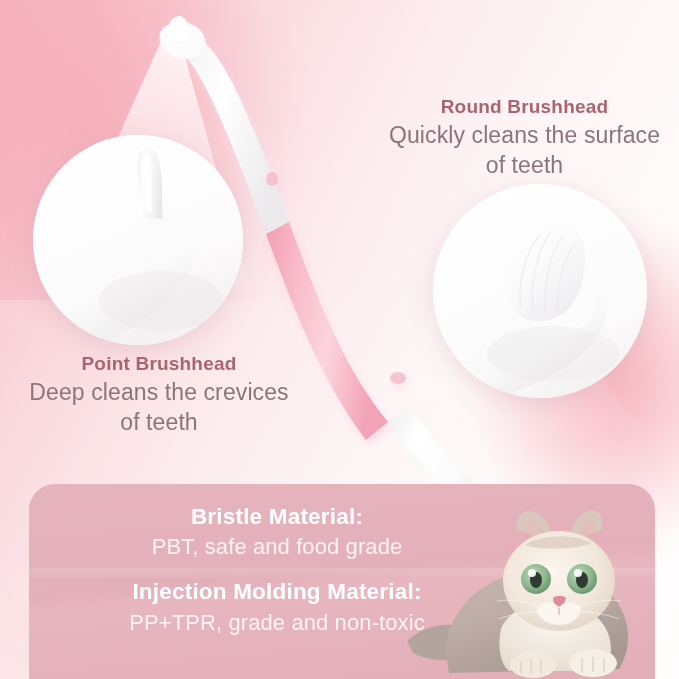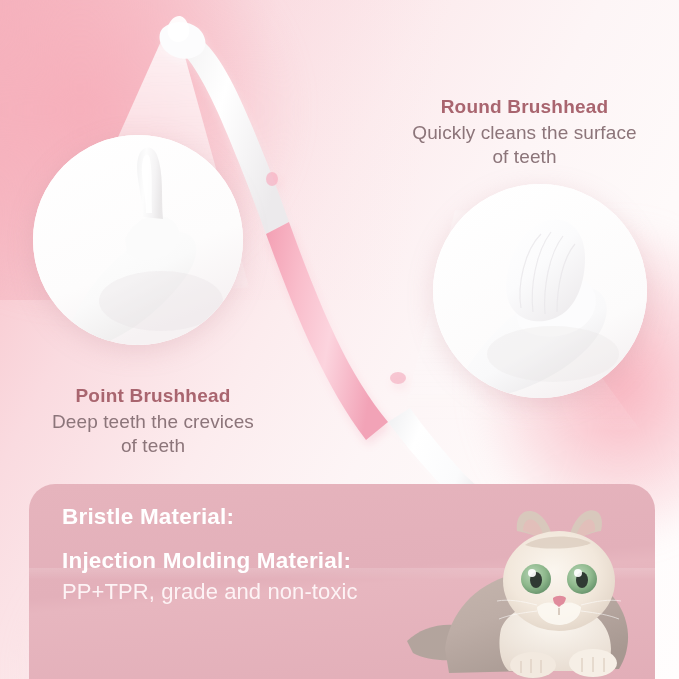--- a/index.html
+++ b/index.html
@@ -131,36 +131,35 @@
   .caption {
     position: absolute;
     text-align: center;
   }
   .caption-right {
     left: 382px;
     top: 95px;
     width: 285px;
   }
   .caption-left {
-    left: 8px;
+    left: 14px;
     top: 352px;
     width: 290px;
-    margin-top: 32px;
   }
   .caption h3 {
     margin: 0 0 2px 0;
     font-size: 19px;
     font-weight: bold;
     letter-spacing: 0.2px;
     color: #a9656f;
     line-height: 1.25;
   }
   .caption p {
     margin: 0;
-    font-size: 19px;
+    font-size: 23px;
     font-weight: 400;
     color: #8c757a;
     line-height: 1.3;
     letter-spacing: 0.1px;
   }
 
   
   .banner {
     position: absolute;
     left: 29px;
@@ -177,21 +176,21 @@
     top: 84px;
     height: 12px;
     background: linear-gradient(to bottom, rgba(255,255,255,0.14), rgba(255,255,255,0.0));
   }
   .banner-text {
     position: absolute;
     left: 33px;
     top: 18px;
     width: 430px;
   }
-  .spec-block { margin-bottom: 14px; }
+  .spec-block { margin-bottom: 14px; text-align: center; }
   .spec-block:last-child { margin-bottom: 16px; }
   .spec-title {
     margin: 0;
     font-size: 22.5px;
     font-weight: bold;
     color: #ffffff;
     letter-spacing: 0.2px;
     line-height: 1.35;
   }
   .spec-value {
@@ -366,30 +365,31 @@
   </div>
 
   <div class="caption caption-right">
     <h3>Round Brushhead</h3>
     <p>Quickly cleans the surface</p>
     <p>of teeth</p>
   </div>
 
   <div class="caption caption-left">
     <h3>Point Brushhead</h3>
-    <p>Deep teeth the crevices</p>
+    <p>Deep cleans the crevices</p>
     <p>of teeth</p>
   </div>
 
   <div class="banner">
     <div class="banner-sheen"></div>
 
     <div class="banner-text">
       <div class="spec-block">
         <p class="spec-title">Bristle Material:</p>
+        <p class="spec-value">PBT, safe and food grade</p>
       </div>
       <div class="spec-block">
         <p class="spec-title">Injection Molding Material:</p>
         <p class="spec-value">PP+TPR, grade and non-toxic</p>
       </div>
     </div>
 
     <svg class="cat" viewBox="0 0 250 178">
       <defs>
         <linearGradient id="furBody" x1="0" y1="0" x2="0.6" y2="1">

